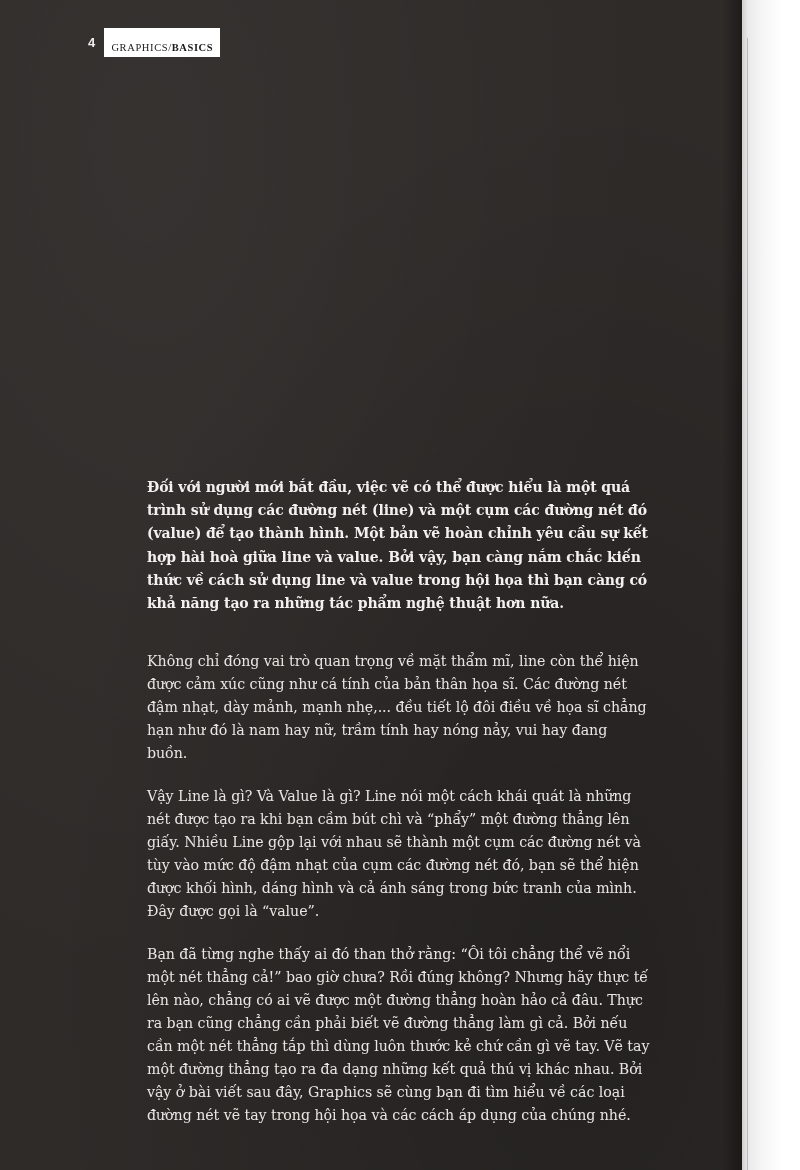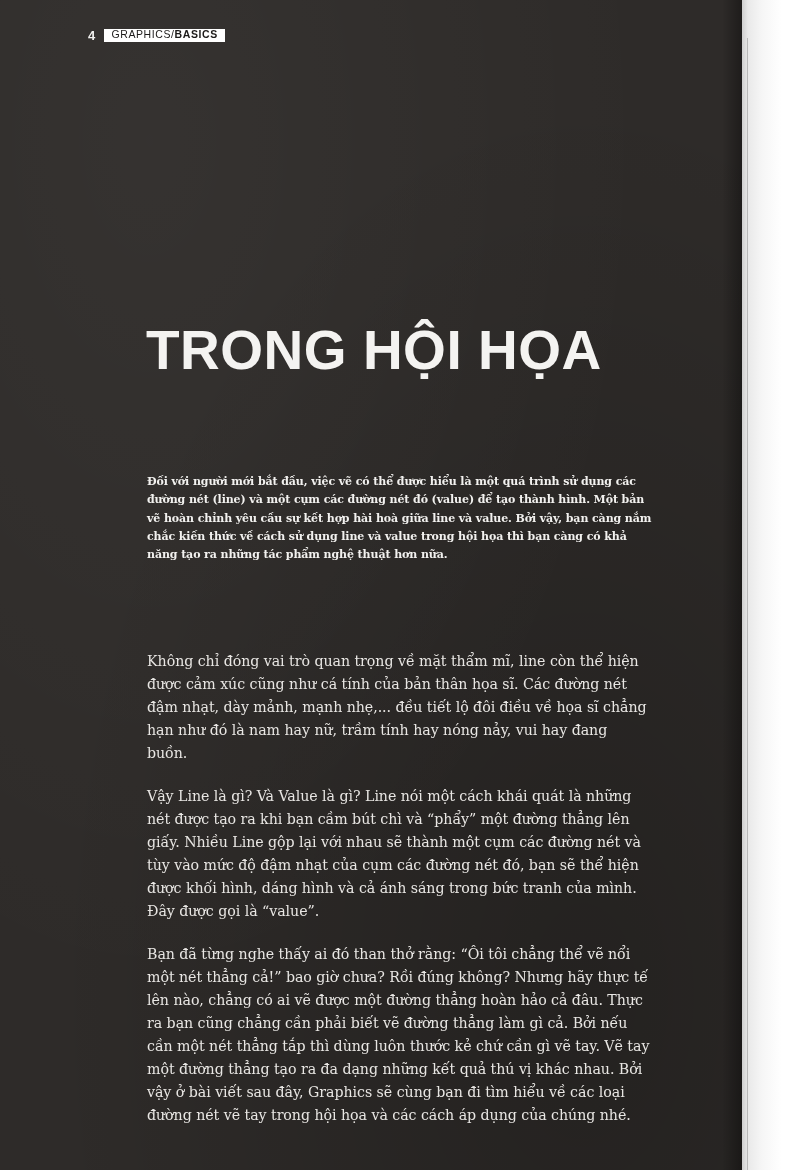--- a/index.html
+++ b/index.html
@@ -74,24 +74,24 @@
     color: #f0efed;
     font-family: "Liberation Sans", sans-serif;
     font-size: 13px;
     font-weight: 700;
     letter-spacing: 0.2px;
   }
   .section-tag {
     display: inline-block;
     background: #ffffff;
     color: #1c1a19;
-    font-family: Liberation Sans, sans-serif;
+    font-family: Liberation Serif, serif;
     font-size: 10.5px;
     letter-spacing: 0.6px;
-    padding: 0 7px 3px 7px;
+    padding: 15px 7px 3px 7px;
     line-height: 1;
   }
   .section-tag .tag-light { font-weight: 400; }
   .section-tag .tag-bold { font-weight: 700; }
 
   
   .title {
     position: absolute;
     left: 146px;
     top: 282px;
@@ -108,21 +108,21 @@
 
   
   .lede {
     position: absolute;
     left: 147px;
     top: 462px;
     width: 505px;
     color: #f2f1ef;
     font-family: "DejaVu Serif", serif;
     font-weight: 700;
-    font-size: 11px;
+    font-size: 14px;
     line-height: 1.66;
     letter-spacing: -0.1px;
   }
 
   .body {
     position: absolute;
     left: 147px;
     top: 650px;
     width: 504px;
     color: #e8e6e3;
@@ -144,21 +144,20 @@
   <div class="paper">
 
     <div class="header">
       <span class="folio">4</span>
       <span class="section-tag">
         <span class="tag-light">GRAPHICS/</span><span class="tag-bold">BASICS</span>
       </span>
     </div>
 
     <h1 class="title">
-      <span class="line2">TRONG HỘI HỌA</span>
     </h1>
 
     <p class="lede">Đối với người mới bắt đầu, việc vẽ có thể được hiểu là một quá trình sử dụng các đường nét (line) và một cụm các đường nét đó (value) để tạo thành hình. Một bản vẽ hoàn chỉnh yêu cầu sự kết hợp hài hoà giữa line và value. Bởi vậy, bạn càng nắm chắc kiến thức về cách sử dụng line và value trong hội họa thì bạn càng có khả năng tạo ra những tác phẩm nghệ thuật hơn nữa.</p>
 
     <div class="body">
       <p>Không chỉ đóng vai trò quan trọng về mặt thẩm mĩ, line còn thể hiện được cảm xúc cũng như cá tính của bản thân họa sĩ. Các đường nét đậm nhạt, dày mảnh, mạnh nhẹ,... đều tiết lộ đôi điều về họa sĩ chẳng hạn như đó là nam hay nữ, trầm tính hay nóng nảy, vui hay đang buồn.</p>
       <p>Vậy Line là gì? Và Value là gì? Line nói một cách khái quát là những nét được tạo ra khi bạn cầm bút chì và “phẩy” một đường thẳng lên giấy. Nhiều Line gộp lại với nhau sẽ thành một cụm các đường nét và tùy vào mức độ đậm nhạt của cụm các đường nét đó, bạn sẽ thể hiện được khối hình, dáng hình và cả ánh sáng trong bức tranh của mình. Đây được gọi là “value”.</p>
       <p>Bạn đã từng nghe thấy ai đó than thở rằng: “Ôi tôi chẳng thể vẽ nổi một nét thẳng cả!” bao giờ chưa? Rồi đúng không? Nhưng hãy thực tế lên nào, chẳng có ai vẽ được một đường thẳng hoàn hảo cả đâu. Thực ra bạn cũng chẳng cần phải biết vẽ đường thẳng làm gì cả. Bởi nếu cần một nét thẳng tắp thì dùng luôn thước kẻ chứ cần gì vẽ tay. Vẽ tay một đường thẳng tạo ra đa dạng những kết quả thú vị khác nhau. Bởi vậy ở bài viết sau đây, Graphics sẽ cùng bạn đi tìm hiểu về các loại đường nét vẽ tay trong hội họa và các cách áp dụng của chúng nhé.</p>
     </div>
 

